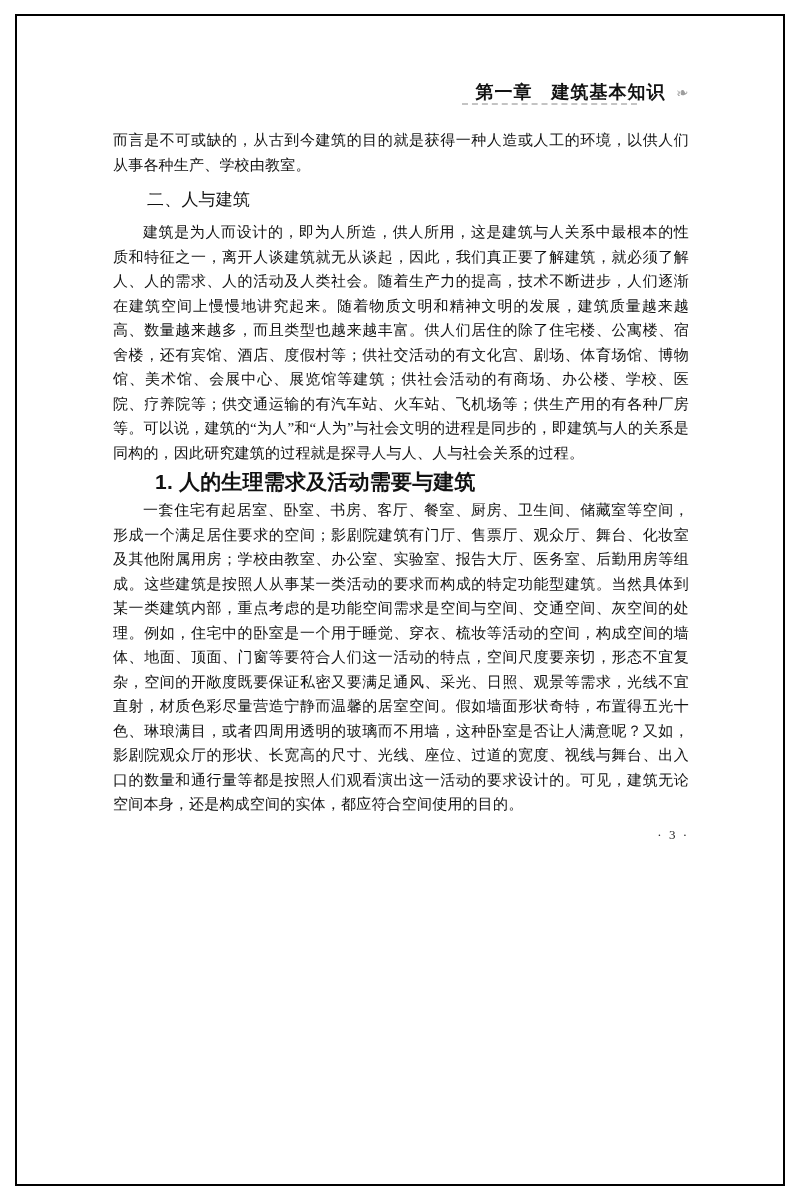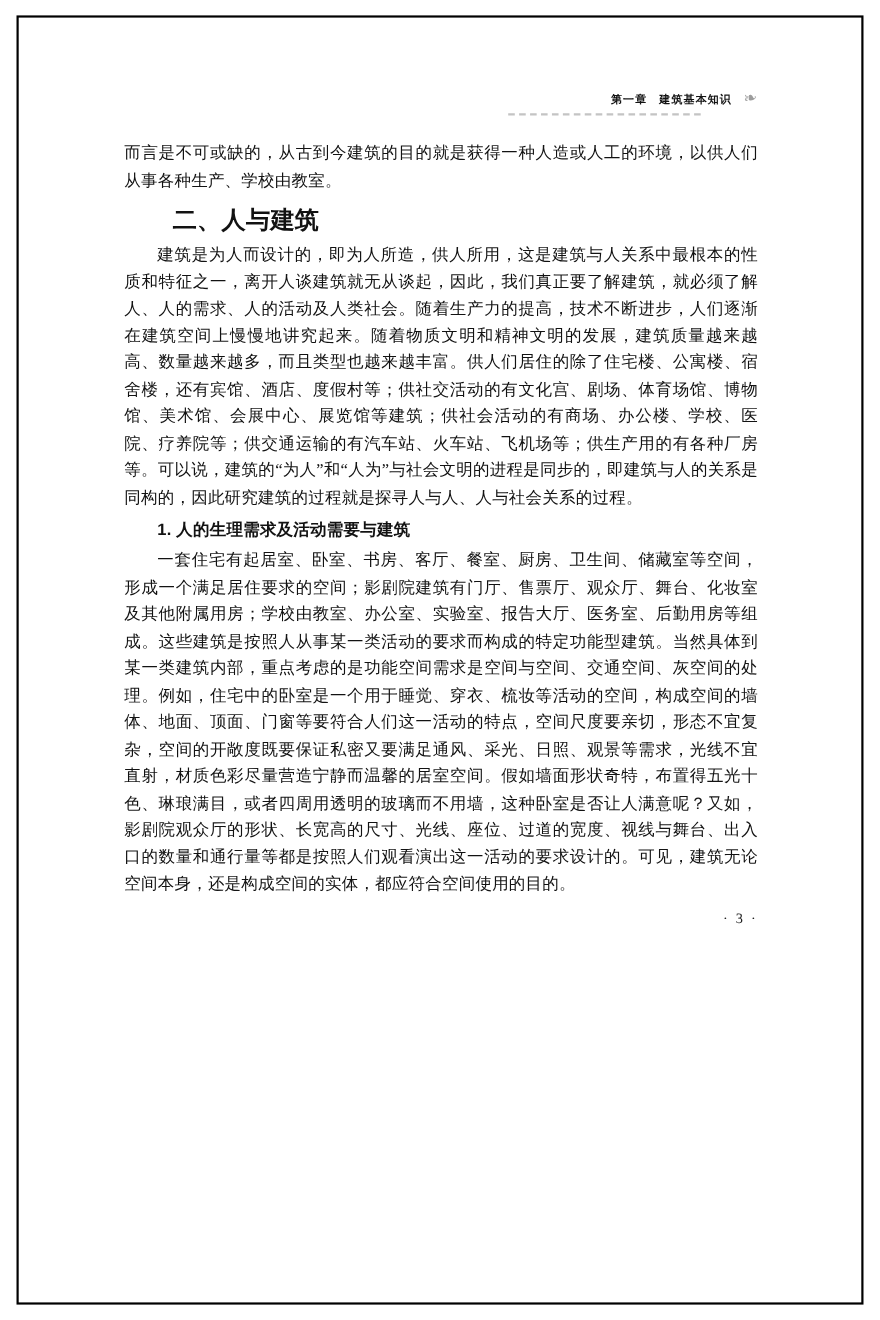--- a/index.html
+++ b/index.html
@@ -24,21 +24,21 @@
   .chapter-header {
     position:relative;
     height:20px;
     text-align:right;
     margin-bottom:28px;
     white-space:nowrap;
   }
   .chapter-title {
     font-family:Liberation Mono, monospace;
     font-weight:bold;
-    font-size:10px;
+    font-size:18px;
     letter-spacing:1px;
     position:relative;
     z-index:2;
   }
   .header-dashes {
     position:absolute;
     right:52px; bottom:-5px;
     width:175px; height:0;
     border-bottom:2px dashed #c4c4c4;
     z-index:1;
@@ -54,29 +54,29 @@
   .content {
     font-size:15px;
     line-height:24.5px;
     text-align:justify;
     letter-spacing:0.2px;
   }
   .para { text-indent:2em; }
   .para.no-indent { text-indent:0; }
   .section-heading {
     font-family:"Liberation Sans","DejaVu Sans",sans-serif;
-    font-size:22px;
-    font-weight:bold;
+    font-size:17px;
+    font-weight:normal;
     text-indent:2em;
     margin:10px 0 8px 0;
     line-height:25px;
   }
   .sub-heading {
     font-family:"Liberation Sans","DejaVu Sans",sans-serif;
-    font-size:15px;
+    font-size:21px;
     font-weight:bold;
     text-indent:2em;
     margin:4px 0 4px 0;
     line-height:25px;
   }
   .page-footer {
     text-align:right;
     font-size:13px;
     color:#222;
     margin-top:10px;

